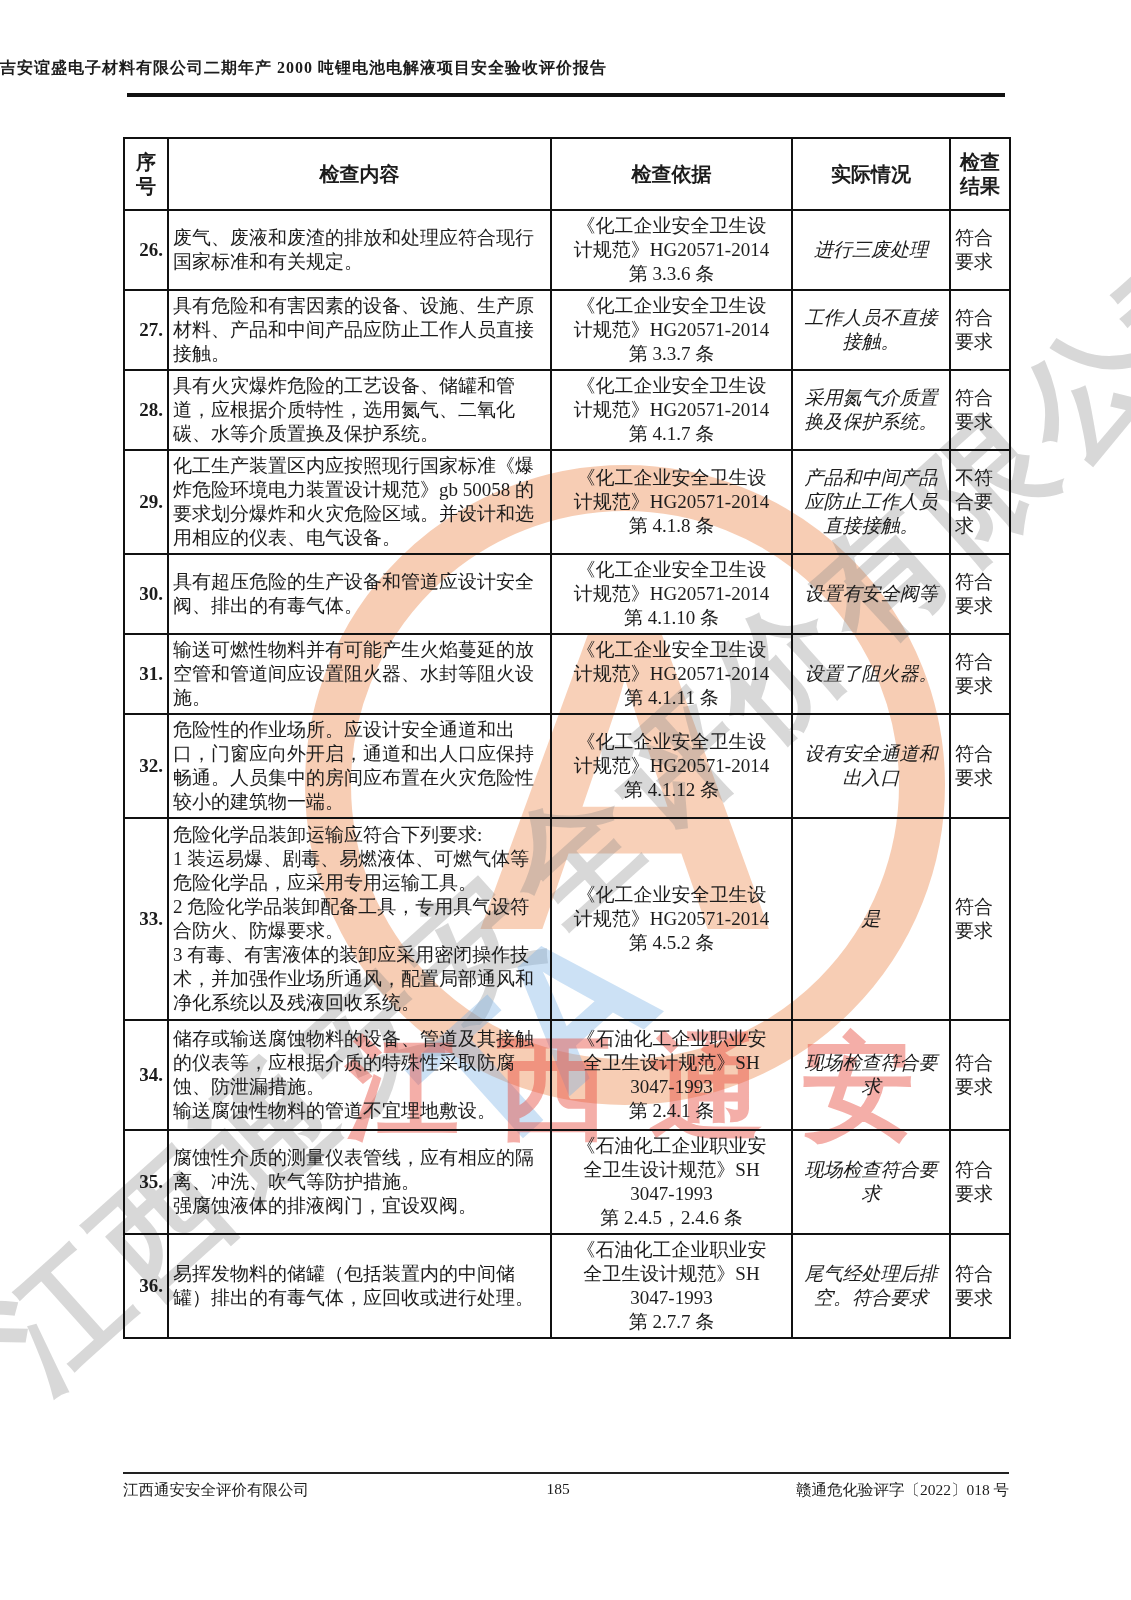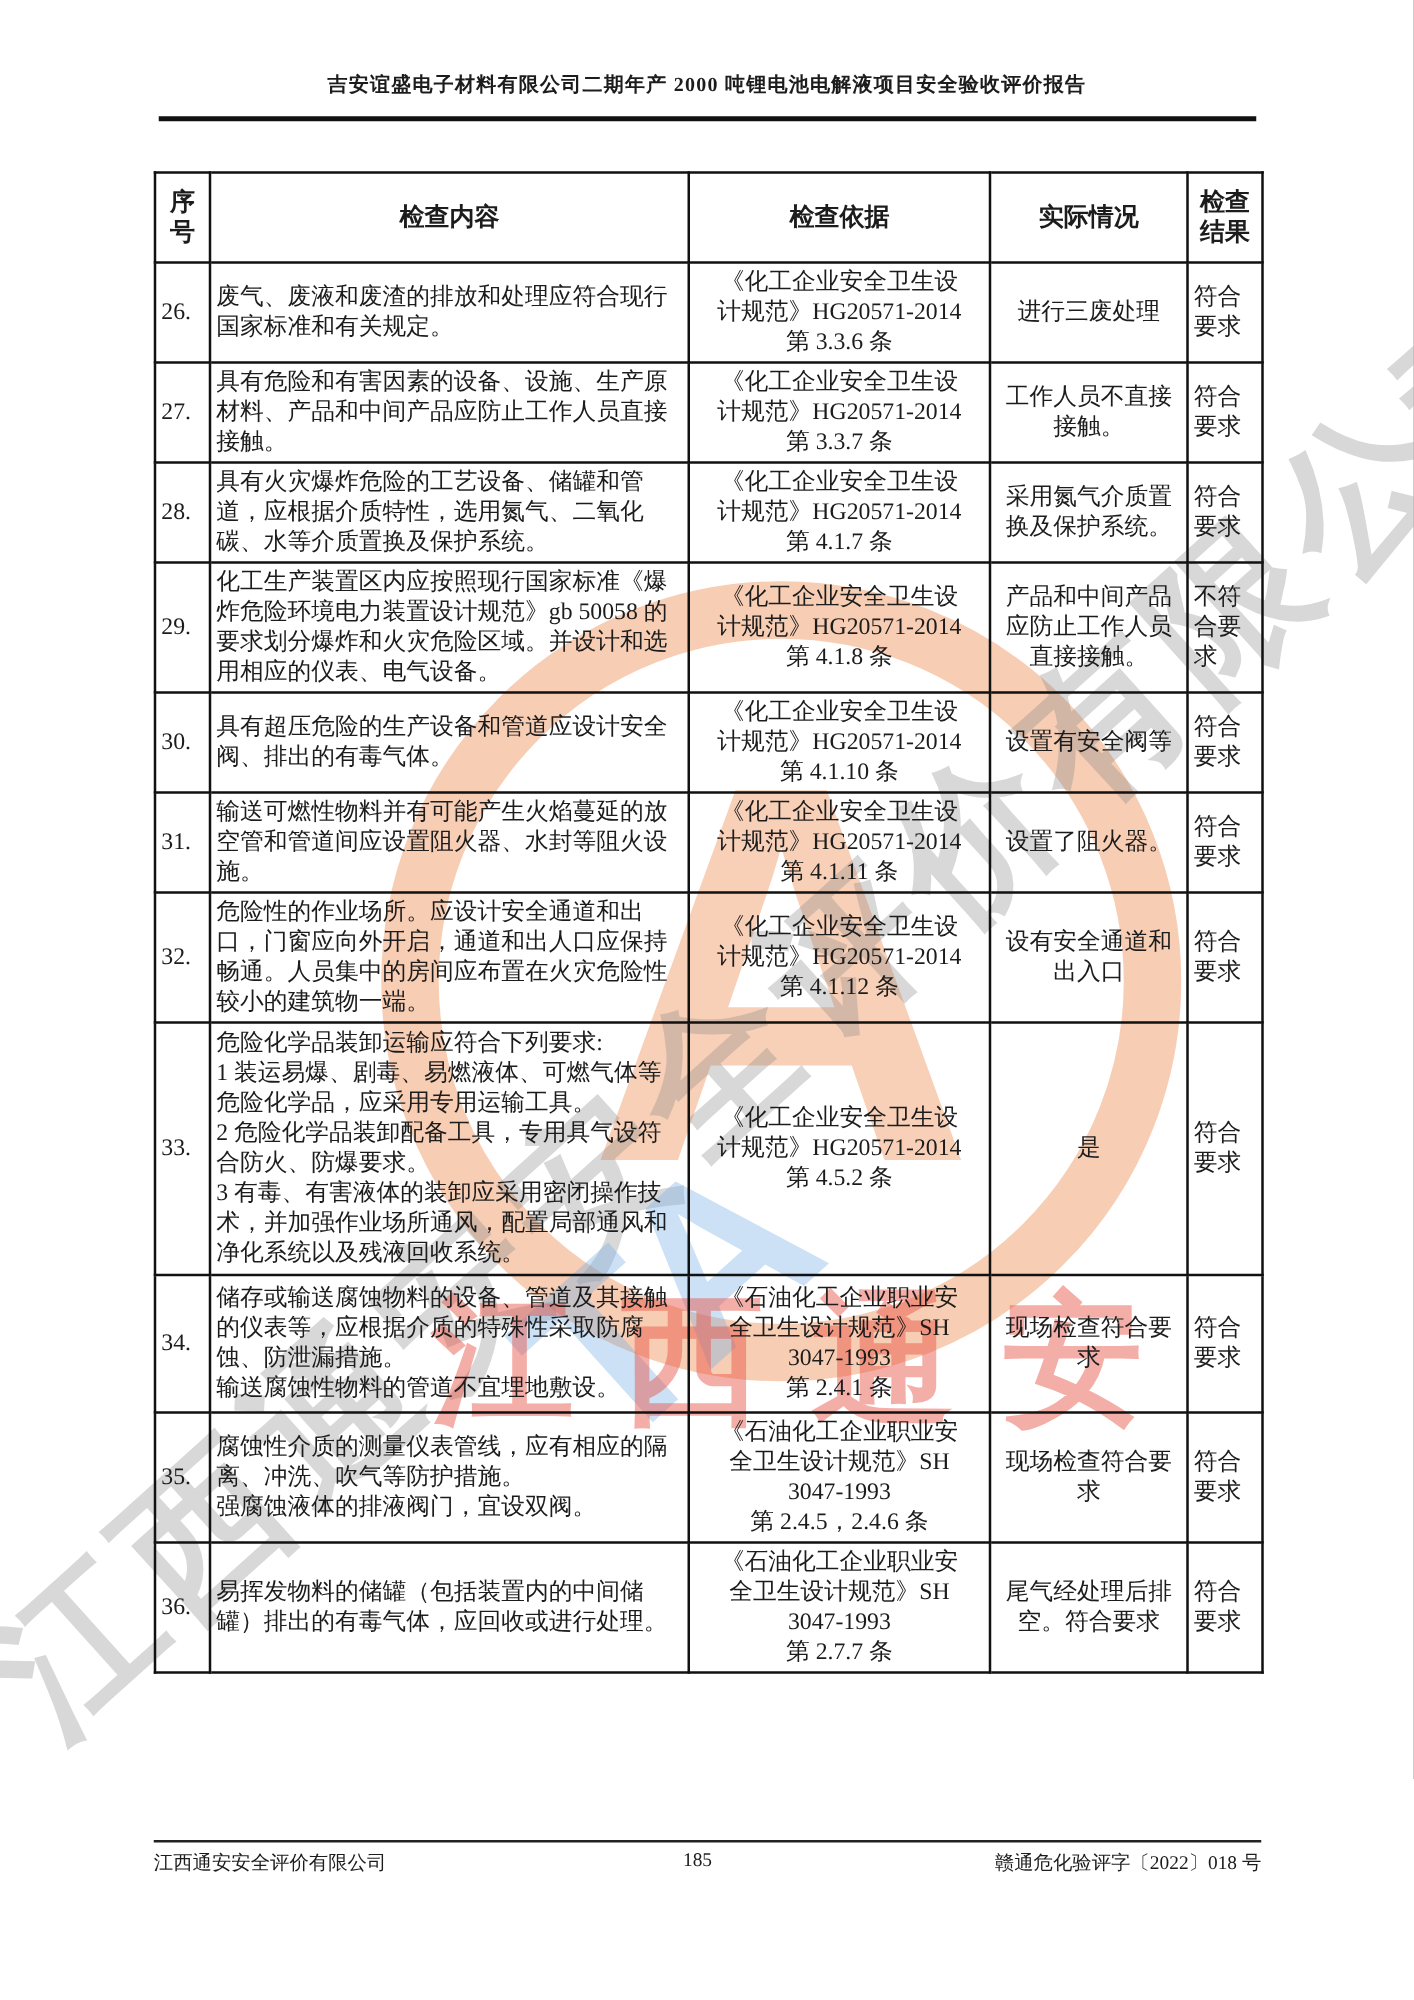--- a/index.html
+++ b/index.html
@@ -39,21 +39,21 @@
     font-family:"Liberation Sans",sans-serif;
   }
   .wm-red{
     position:absolute;left:345px;top:1012px;
     font-size:114px;font-weight:bold;letter-spacing:38px;white-space:nowrap;
     color:rgba(230,78,66,0.46);
   }
   
   .hdr{position:relative;z-index:1;}
   .hdr-title{
-    margin-top:58px;text-align:center;
+    margin-top:58px;
     font-size:16px;font-weight:bold;letter-spacing:1px;
   }
   .hdr-rule{
     margin:14px auto 0 auto;width:878px;height:4px;background:#111;
   }
   
   table.insp{
     position:relative;z-index:1;
     margin:40px 0 0 123px;
     width:886px;
@@ -61,24 +61,24 @@
     background:transparent;
   }
   table.insp td,table.insp th{
     border:2px solid #111;
     vertical-align:middle;
     font-size:19px;line-height:24px;
     padding:3px 4px;
     word-break:break-all;
   }
   table.insp th{font-weight:bold;text-align:center;font-size:20px;}
-  td.c-no{text-align:left;}
+  td.c-no{text-align:right;font-weight:bold;}
   td.c-content{text-align:left;padding:3px 9px;}
   td.c-basis{text-align:center;}
-  td.c-actual{text-align:center;}
+  td.c-actual{text-align:center;font-style:italic;}
   td.c-result{text-align:left;}
   
   .ftr{position:absolute;z-index:1;left:123px;width:886px;top:1472px;}
   .ftr-rule{width:100%;height:2px;background:#222;}
   .ftr-row{
     display:flex;justify-content:space-between;align-items:baseline;
     margin-top:6px;font-size:15.5px;
   }
   .ftr-row .mid{position:absolute;left:0;right:16px;text-align:center;}
   .ftr-row span{position:relative;}

